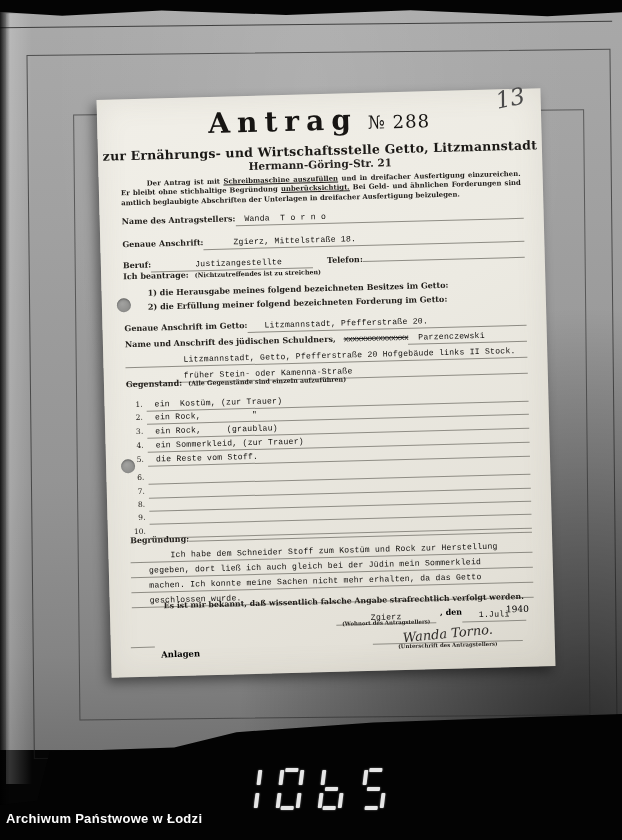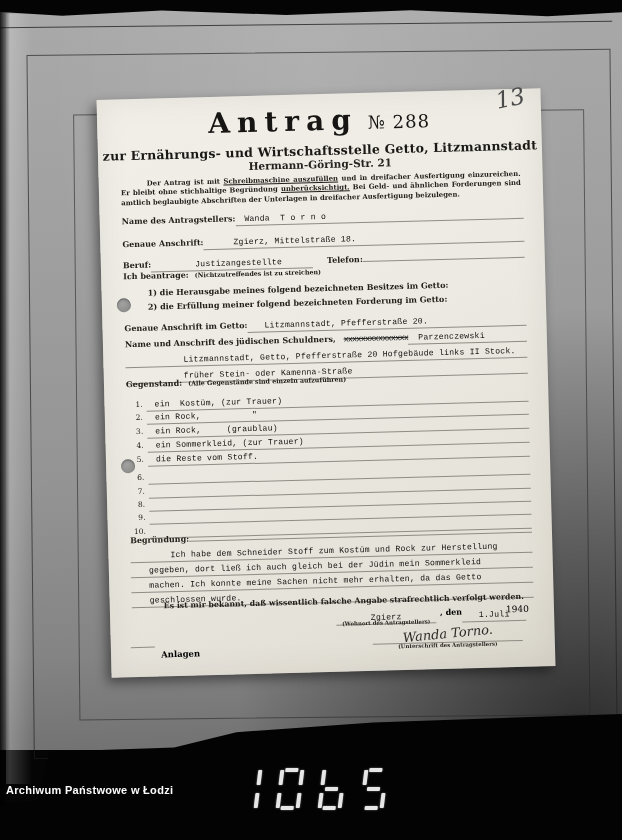--- a/index.html
+++ b/index.html
@@ -28,22 +28,22 @@
   .bottom-black{position:absolute;left:0;top:700px;width:622px;height:140px;background:#030303;
       clip-path:polygon(0 75%,6% 72%,8% 37%,28% 34%,38% 23%,60% 16%,100% 10%,100% 100%,0 100%);}
   .counter{position:absolute;left:50%;top:768px;transform:translateX(-50%);display:flex;}
   .digit{position:relative;width:24px;height:42px;margin:0 9px;transform:skewX(-7deg);}
   .seg{position:absolute;background:#e6e6e6;border-radius:1px;box-shadow:0 0 2px rgba(255,255,255,.5);}
   .seg.h{width:13px;height:4px;left:5px;}
   .seg.a{top:0;} .seg.g{top:19px;} .seg.d{bottom:0;}
   .seg.v{width:4px;height:15px;}
   .seg.f{left:0;top:2px;} .seg.b{right:0;top:2px;}
   .seg.e{left:0;bottom:2px;} .seg.c{right:0;bottom:2px;}
-  .watermark{position:absolute;left:6px;top:784px;color:#fdfdfd;
-      font-family:"Liberation Sans",sans-serif;font-weight:700;font-size:11px;letter-spacing:.3px;}
+  .watermark{position:absolute;left:6px;top:811px;color:#fdfdfd;
+      font-family:"Liberation Sans",sans-serif;font-weight:700;font-size:13px;letter-spacing:.3px;}
   
   .paper{position:absolute;left:104px;top:94px;width:444px;height:578px;
       transform:rotate(-1.5deg);
       background:linear-gradient(155deg,#f1efe8 0%,#eceae2 45%,#e3e0d7 85%,#d8d5cb 100%);
       box-shadow:-4px 5px 12px rgba(0,0,0,.45), inset 0 0 30px rgba(120,115,100,.12);}
   .hole{position:absolute;width:14px;height:14px;border-radius:50%;
       background:radial-gradient(circle at 40% 40%, #a2a2a0,#8d8d8b 70%);
       box-shadow:inset 0 1px 2px rgba(0,0,0,.35);}
   .hw-13{position:absolute;right:16px;top:-4px;font-style:italic;font-size:23px;color:#4a4a4a;
       transform:rotate(-10deg);font-family:"DejaVu Serif",serif;}

